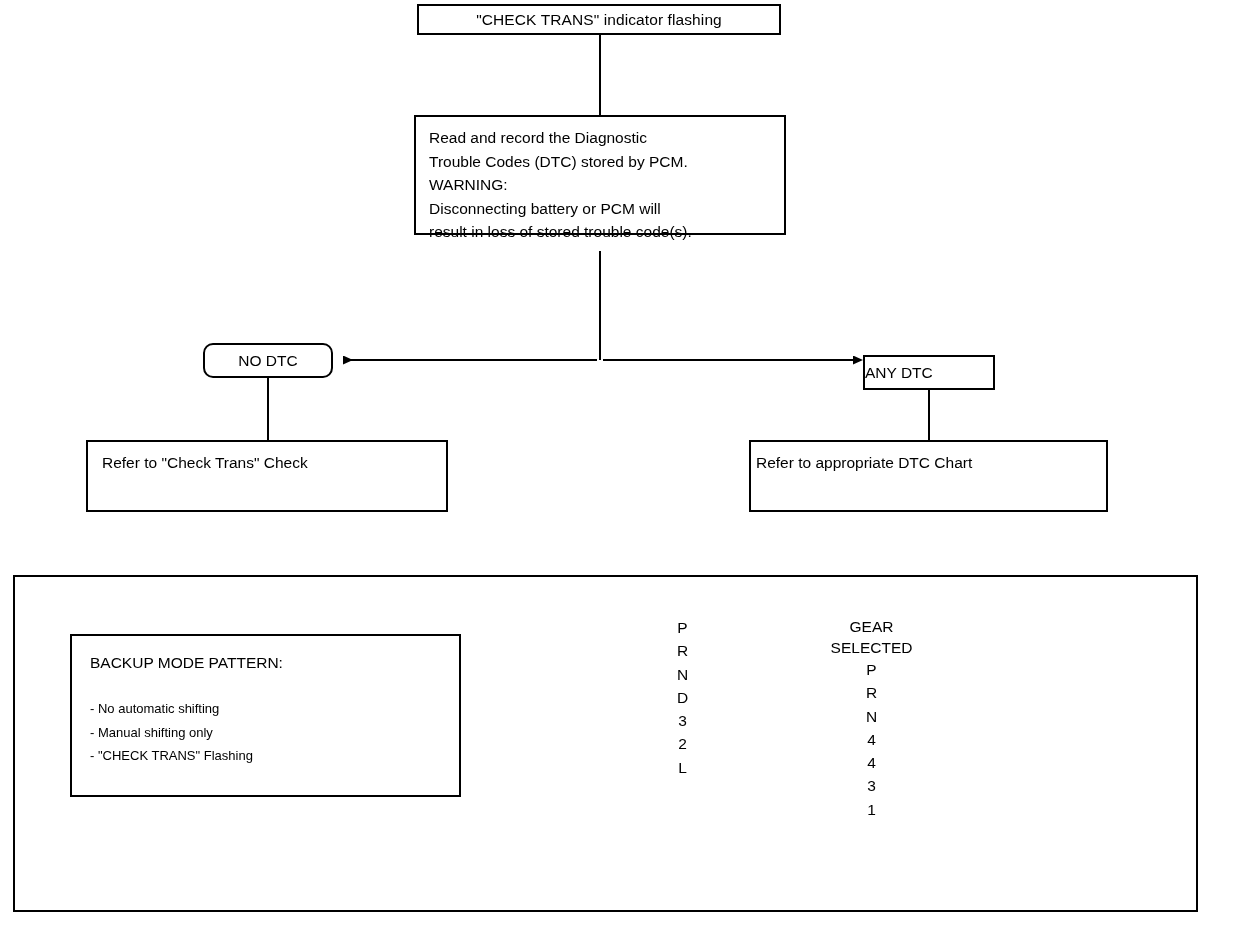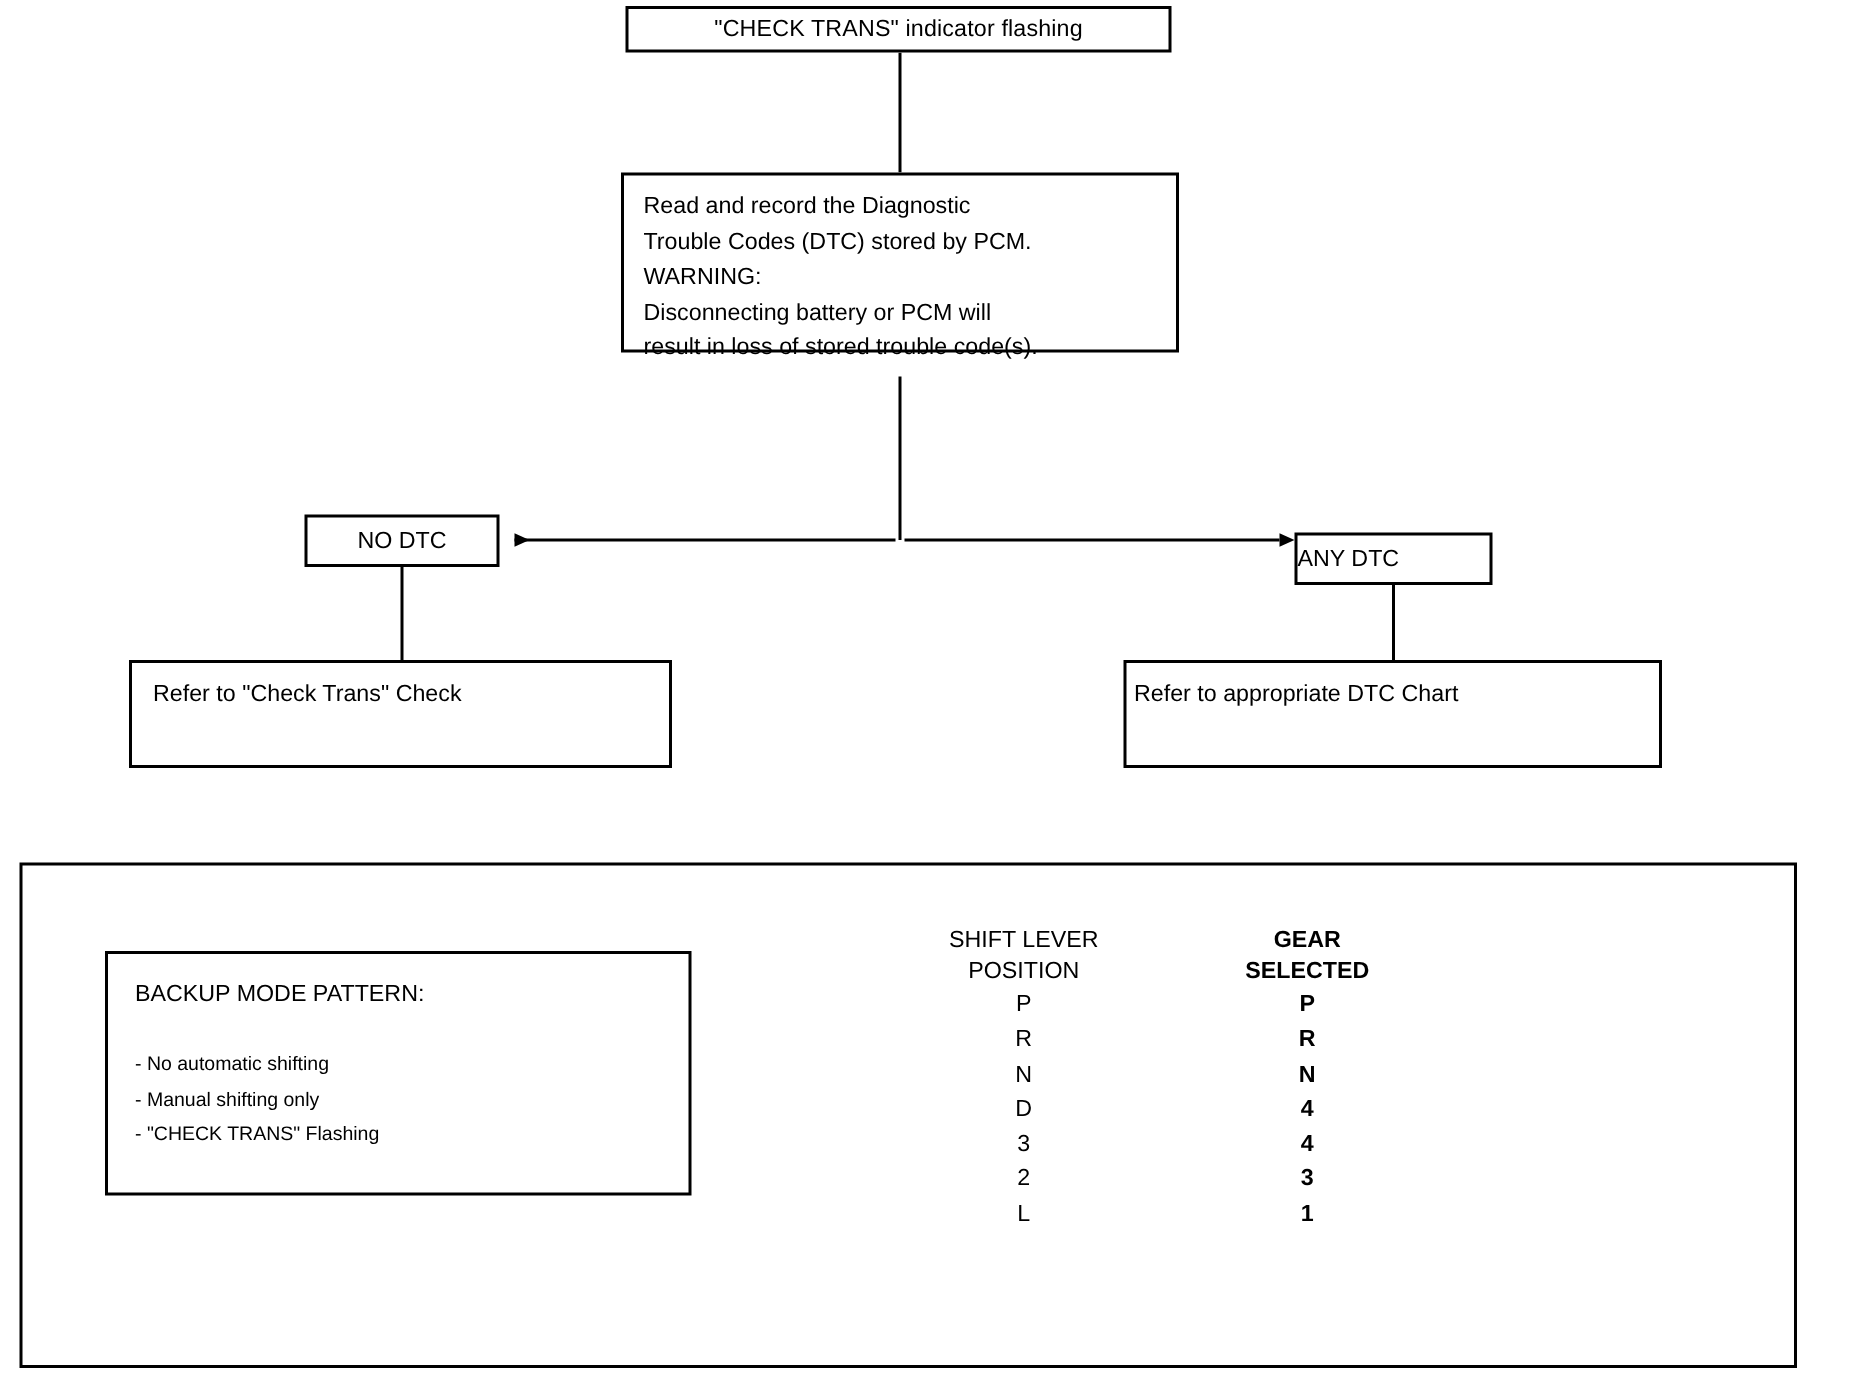--- a/index.html
+++ b/index.html
@@ -66,20 +66,21 @@
 
   
   #node-no-dtc {
     left: 203px;
     top: 343px;
     width: 130px;
     height: 35px;
     display: flex;
     align-items: center;
     justify-content: center;
+    border-radius: 10px;
   }
   #node-any-dtc {
     left: 863px;
     top: 343px;
     width: 132px;
     height: 35px;
     display: flex;
     align-items: center;
     justify-content: flex-start;
     margin-top: 12px;
@@ -148,21 +149,20 @@
     z-index: 2;
     display: flex;
     justify-content: flex-start;
   }
   .gear-col {
     width: 165px;
     text-align: center;
   }
   .gear-col.col-gear {
     margin-left: 24px;
-    font-weight: bold;
   }
   .gear-head {
     font-size: 15.5px;
     line-height: 21px;
     white-space: pre-line;
   }
   .gear-cell {
     font-size: 15.5px;
     line-height: 23.3px;
   }
@@ -229,22 +229,20 @@
     <div class="backup-title">BACKUP MODE PATTERN:</div>
     <ul class="backup-list">
       <li>- No automatic shifting</li>
       <li>- Manual shifting only</li>
       <li>- "CHECK TRANS"  Flashing</li>
     </ul>
   </div>
 
   <div id="gear-table">
     <div class="gear-col col-shift">
-      <div class="gear-head">SHIFT LEVER
-POSITION</div>
       <div class="gear-cell">P</div>
       <div class="gear-cell">R</div>
       <div class="gear-cell">N</div>
       <div class="gear-cell">D</div>
       <div class="gear-cell">3</div>
       <div class="gear-cell">2</div>
       <div class="gear-cell">L</div>
     </div>
 
     <div class="gear-col col-gear">

